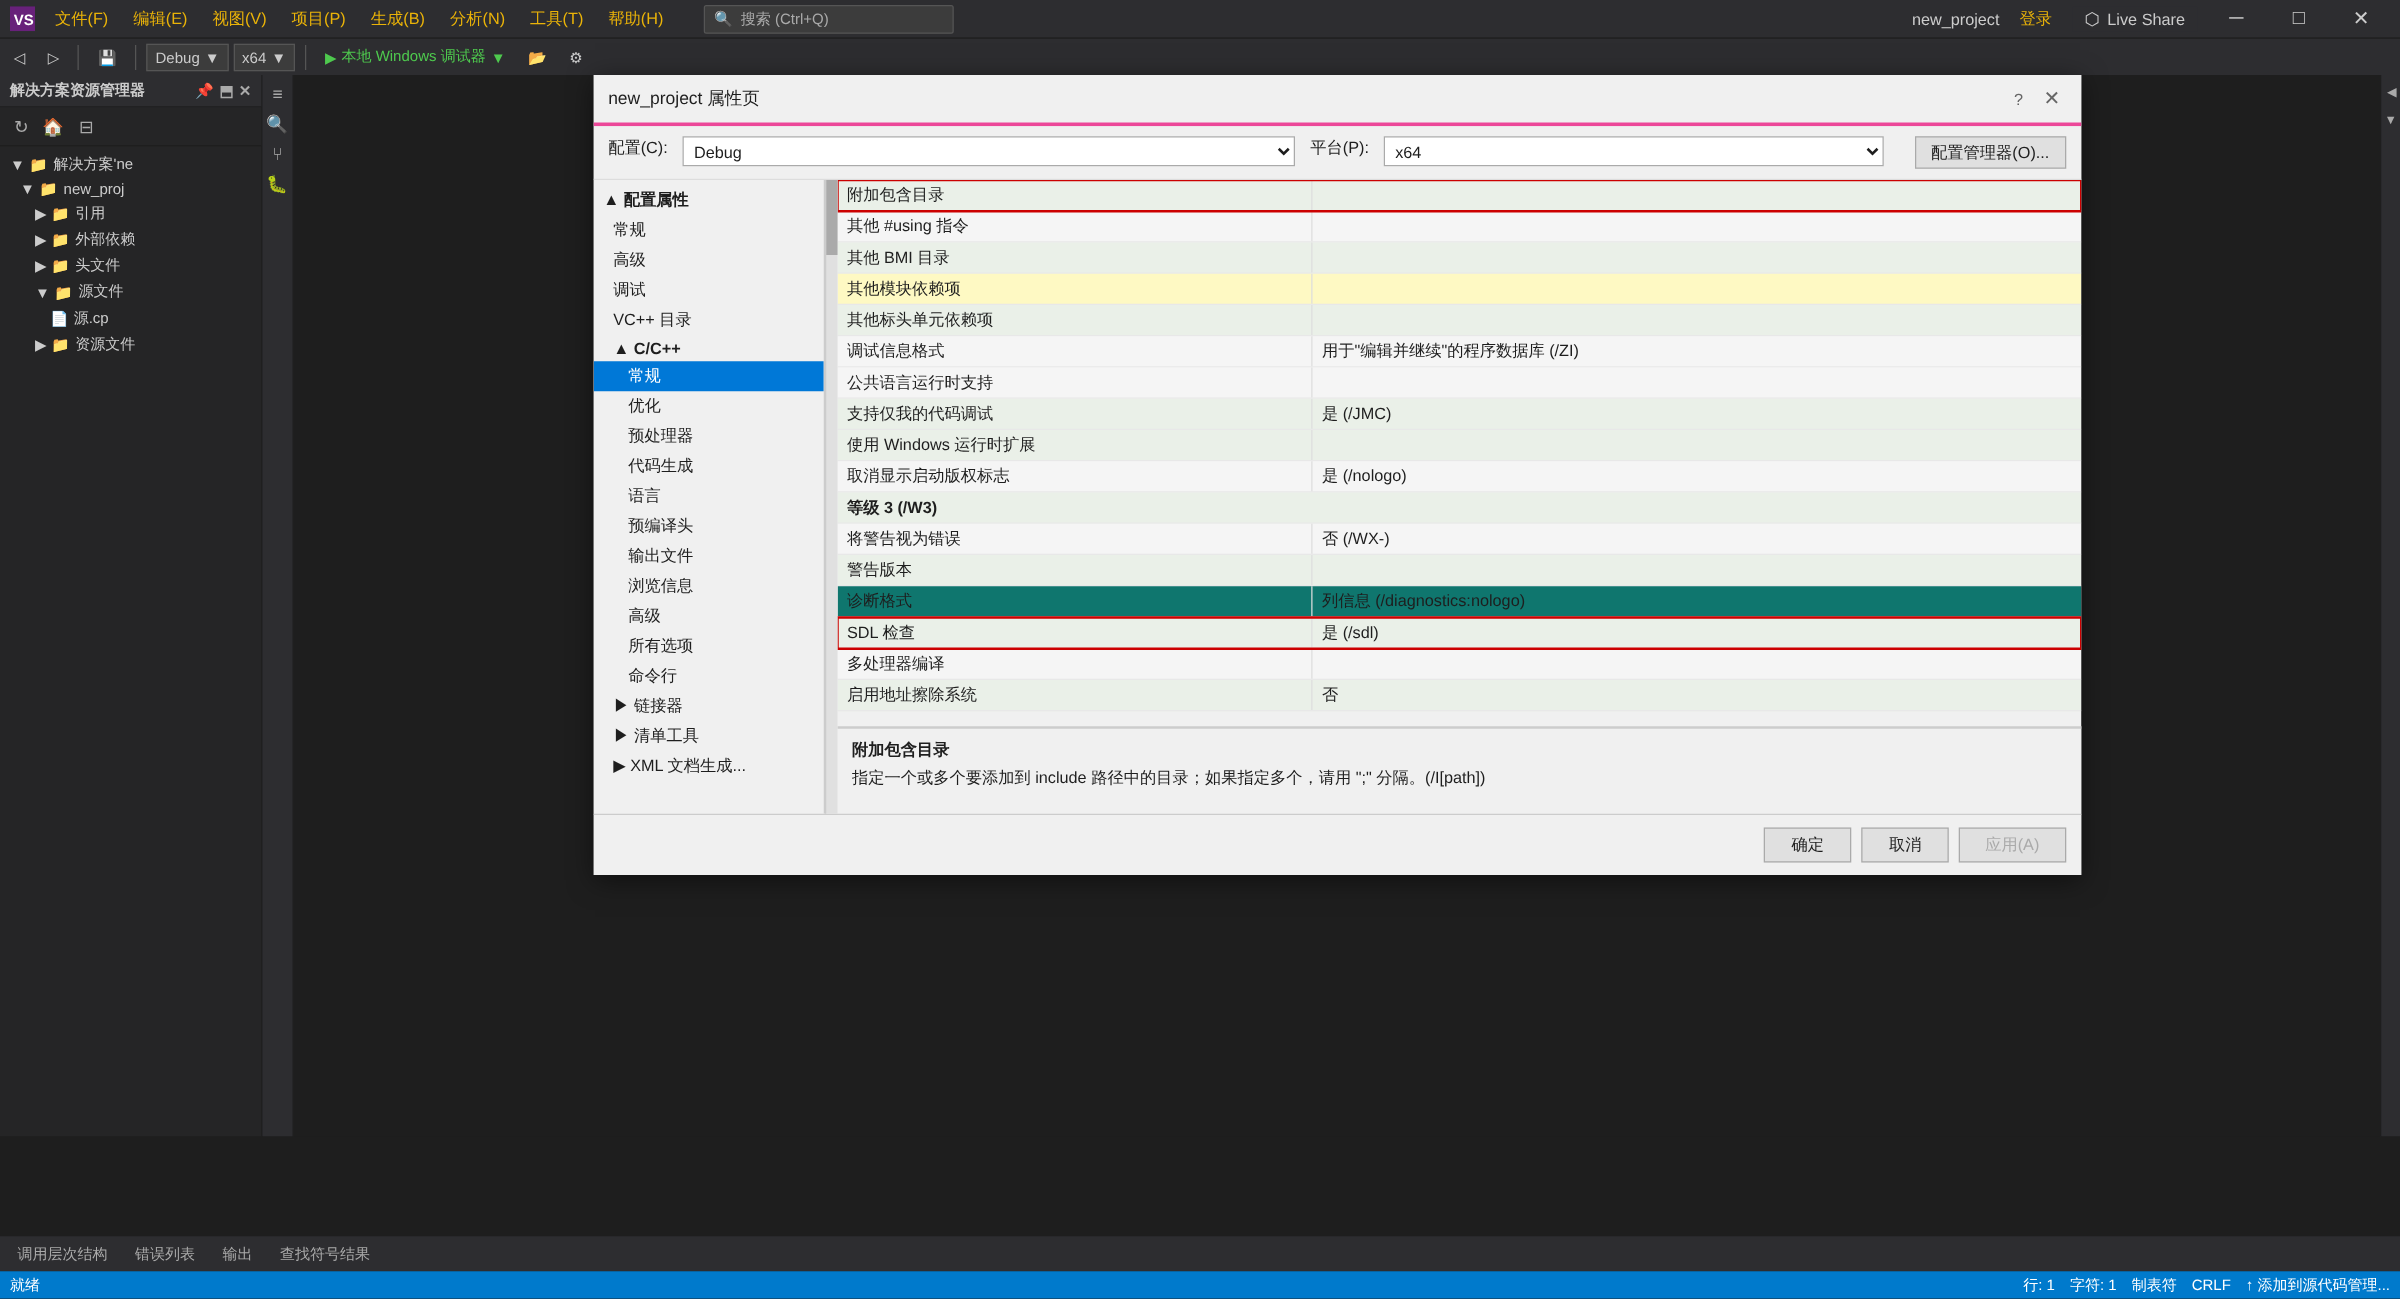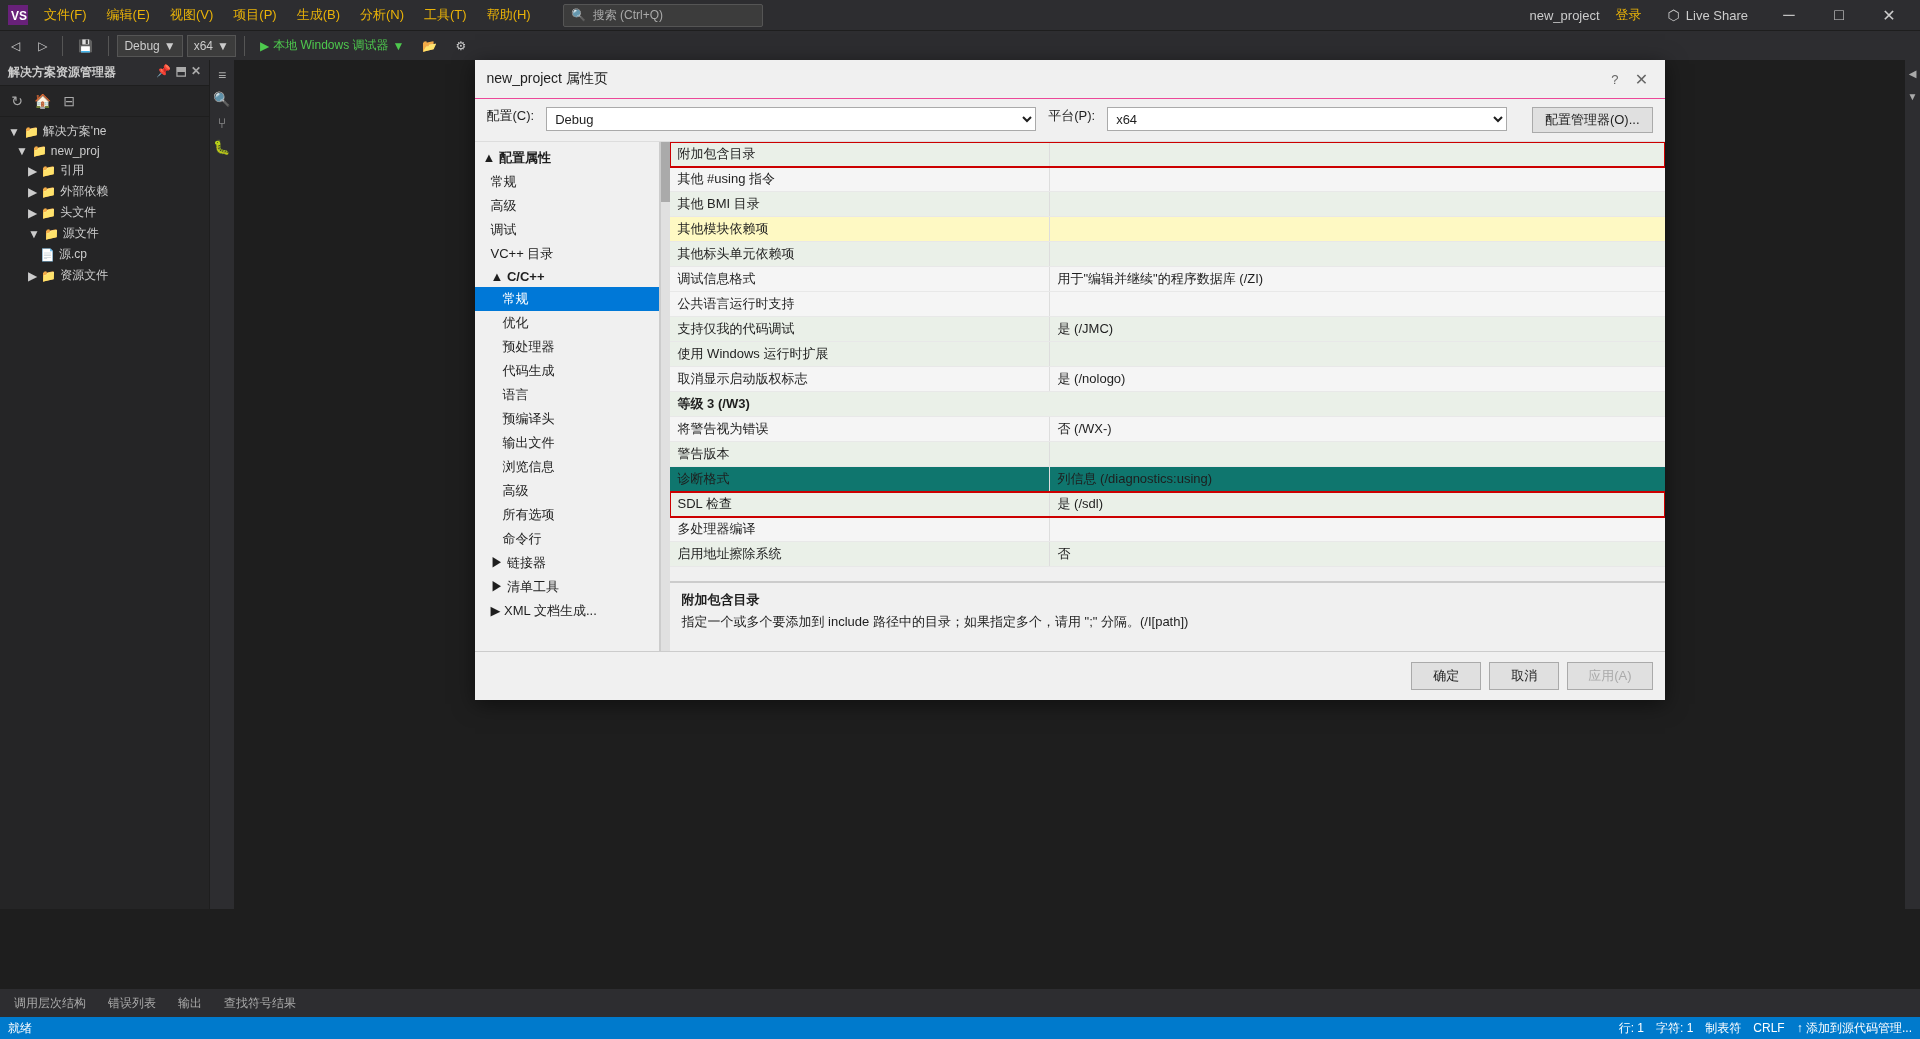--- a/index.html
+++ b/index.html
@@ -112,20 +112,21 @@
     .sidebar {
       width: 210px;
       background: #252526;
       display: flex;
       flex-direction: column;
       border-right: 1px solid #1e1e1e;
       flex-shrink: 0;
     }
     .sidebar-header {
       display: flex;
+      align-items: center;
       justify-content: space-between;
       background: #2d2d30;
       padding: 4px 8px;
       font-size: 12px;
       font-weight: bold;
       color: #ccc;
       border-bottom: 1px solid #1e1e1e;
     }
     .sidebar-tools {
       display: flex;
@@ -185,21 +186,21 @@
       margin-top: 0;
       display: flex;
       flex-direction: column;
     }
     .dialog-titlebar {
       display: flex;
       align-items: center;
       justify-content: space-between;
       background: #f0f0f0;
       padding: 8px 12px;
-      border-bottom: 1px solid #ec4899;
+      border-bottom: 3px solid #ec4899;
     }
     .dialog-title {
       font-size: 14px;
       color: #1e1e1e;
       font-weight: normal;
     }
     .dialog-close {
       width: 22px;
       height: 22px;
       display: flex;
@@ -657,21 +658,21 @@
               <div class="prop-row" style="background:#f5f5f5;">
                 <div class="prop-name">将警告视为错误</div>
                 <div class="prop-value">否 (/WX-)</div>
               </div>
               <div class="prop-row" style="background:#eaf0e8;">
                 <div class="prop-name">警告版本</div>
                 <div class="prop-value"></div>
               </div>
               <div class="prop-row" style="background:#0f766e;">
                 <div class="prop-name">诊断格式</div>
-                <div class="prop-value">列信息 (/diagnostics:using)</div>
+                <div class="prop-value">列信息 (/diagnostics:nologo)</div>
               </div>
 
               <div class="prop-row" style="outline: 2px solid #cc0000; outline-offset: -1px; background:#eaf0e8;">
                 <div class="prop-name">SDL 检查</div>
                 <div class="prop-value">是 (/sdl)</div>
               </div>
               <div class="prop-row" style="background:#f5f5f5;">
                 <div class="prop-name">多处理器编译</div>
                 <div class="prop-value"></div>
               </div>

